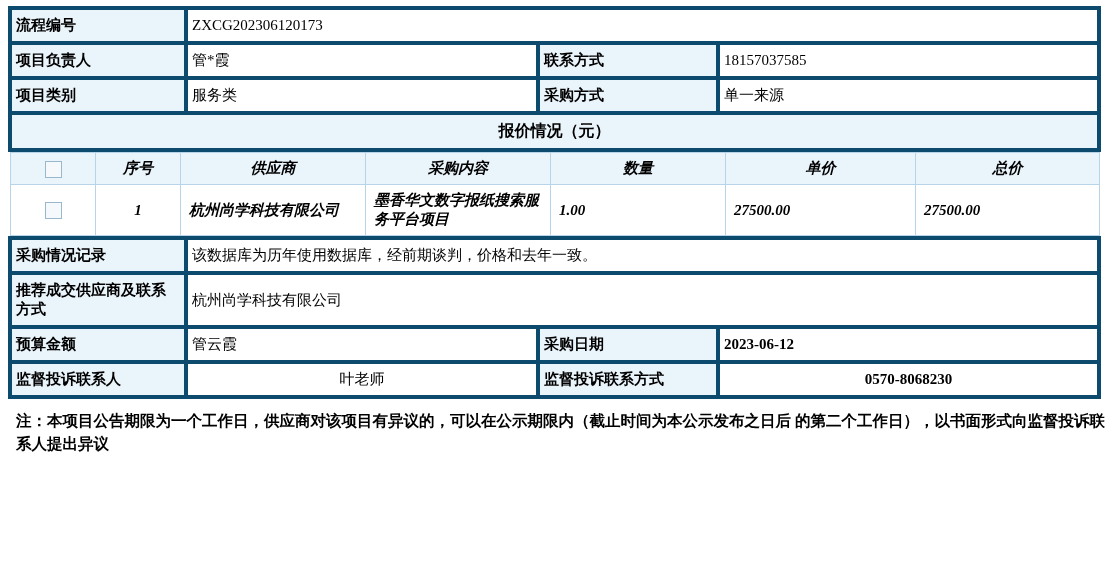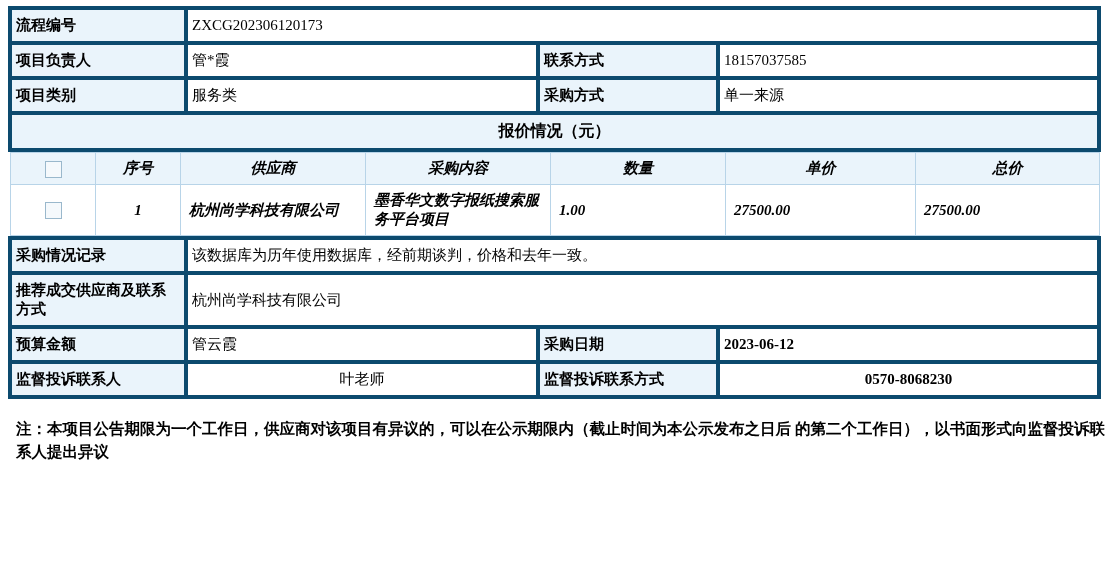--- a/index.html
+++ b/index.html
@@ -81,21 +81,21 @@
     display: inline-block;
     width: 15px;
     height: 15px;
     border: 1px solid #9ab8cc;
     background: #f5f9fc;
     vertical-align: middle;
   }
   .ctr { text-align: center; }
   .bold { font-weight: bold; }
   .note {
-    margin: 18px 8px 0 8px;
+    margin: 10px 8px 0 8px;
     width: 1089px;
     font-weight: bold;
     font-size: 15.5px;
     line-height: 1.5;
     color: #000;
   }
   .wrapper-quote-cell { padding: 0 !important; border: 0 !important; }
 </style>
 </head>
 <body>

